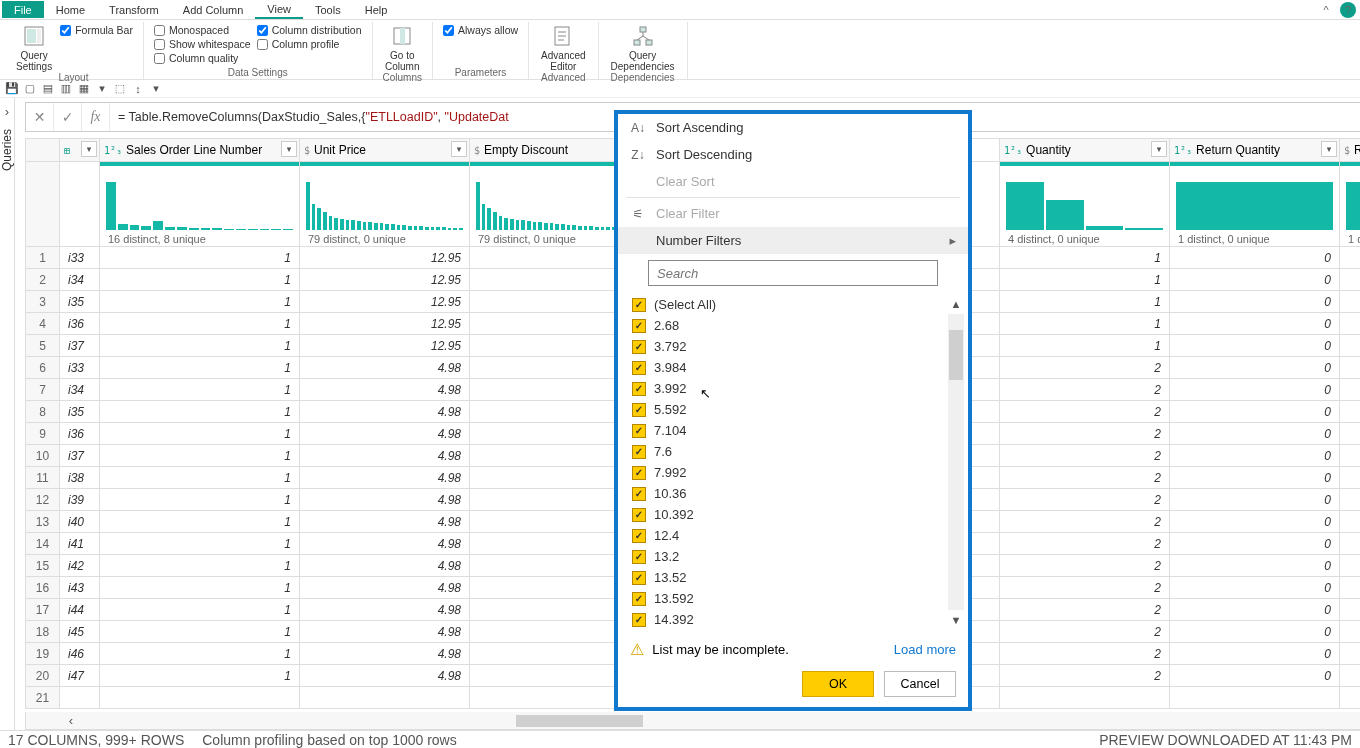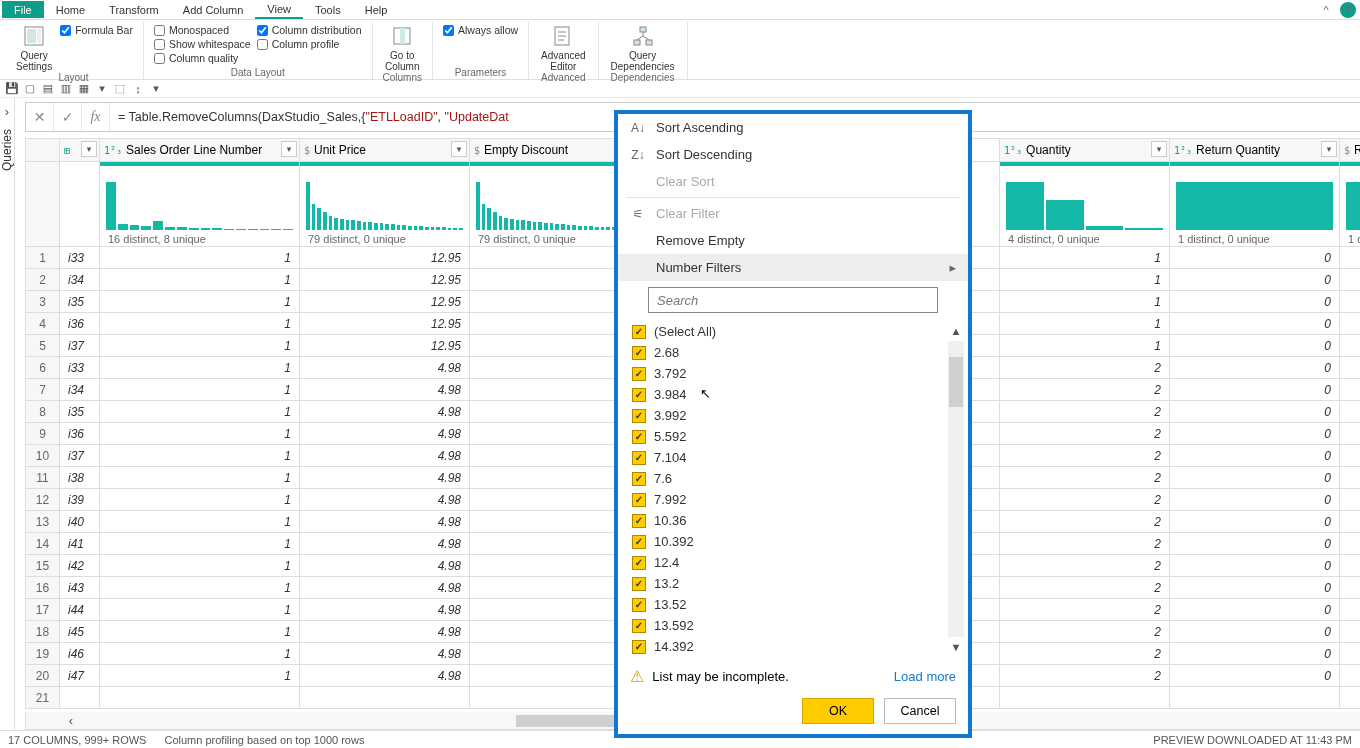--- a/index.html
+++ b/index.html
@@ -69,21 +69,21 @@
 .bars span { flex:1; background:#14b8a6; }
 .profile-text { position:absolute; bottom:1px; left:8px; font-size:11px; color:#666; }
 
 
 .hscroll { height:18px; display:flex; align-items:center; border:1px solid #ddd; border-top:none; margin:0 6px 0 10px; background:#f7f7f7; }
 .hscroll .arrow { width:22px; text-align:center; font-size:13px; color:#555; cursor:pointer; }
 .hscroll .track { flex:1; height:12px; position:relative; }
 .hscroll .thumb { position:absolute; height:12px; background:#cfcfcf; top:0; }
 
 
-.statusbar { position:absolute; bottom:0; left:0; right:0; height:18px; background:#fff; border-top:1px solid #ddd; display:flex; align-items:center; font-size:11px; color:#555; padding:0 8px; gap:18px; }
+.statusbar { position:absolute; bottom:0; left:0; right:0; height:18px; background:#fff; border-top:1px solid #ddd; display:flex; align-items:center; font-size:14px; color:#555; padding:0 8px; gap:18px; }
 .statusbar .right { margin-left:auto; }
 
 
 .popup { position:absolute; left:614px; top:110px; width:358px; background:#fff; border:4px solid #1178d0; z-index:50; padding-bottom:10px; }
 .popup .menu-item { display:flex; align-items:center; gap:10px; padding:6px 12px; font-size:13px; color:#333; cursor:pointer; }
 .popup .menu-item.disabled { color:#aaa; }
 .popup .menu-item .mico { width:16px; display:flex; justify-content:center; color:#666; font-size:12px; }
 .popup hr { border:none; border-top:1px solid #e2e2e2; margin:2px 8px; }
 .popup .menu-item.sub { justify-content:space-between; background:#eee; }
 .popup .menu-item.sub .arrow { color:#666; }
@@ -164,21 +164,21 @@
         <label class="chk">
             <input type="checkbox" checked="" style="">
             <span>Column distribution</span>
           </label>
         <label class="chk">
             <input type="checkbox" style="">
             <span>Column profile</span>
           </label>
       </div>
     </div>
-    <div class="ribbon-group-label">Data Layout</div>
+    <div class="ribbon-group-label">Data Settings</div>
   </div>
 
   <div class="ribbon-group">
     <div class="rg-content">
       <div class="big-btn">
         <svg viewBox="0 0 24 24">
             <rect x="4" y="4" width="16" height="16" fill="none" stroke="#888"></rect>
             <rect x="10" y="4" width="5" height="16" fill="#cfe8e4"></rect>
           </svg>
         <span style="white-space:pre-line;text-align:center">Go to
@@ -719,24 +719,20 @@
     </div>
   <div class="menu-item disabled">
       <span class="mico"></span>
       <span>Clear Sort</span>
     </div>
   <hr>
   <div class="menu-item disabled">
       <span class="mico">⚟</span>
       <span>Clear Filter</span>
     </div>
-  <div class="menu-item">
-      <span class="mico"></span>
-      <span>Remove Empty</span>
-    </div>
   <div class="menu-item sub">
       <span style="display:flex;gap:10px">
         <span class="mico"></span>
         <span>Number Filters</span>
       </span>
       <span class="arrow">▸</span>
     </div>
   <div class="search-box"><input placeholder="Search" style=""></div>
   <div class="checklist-wrap">
     <div class="checklist" id="checklist">

